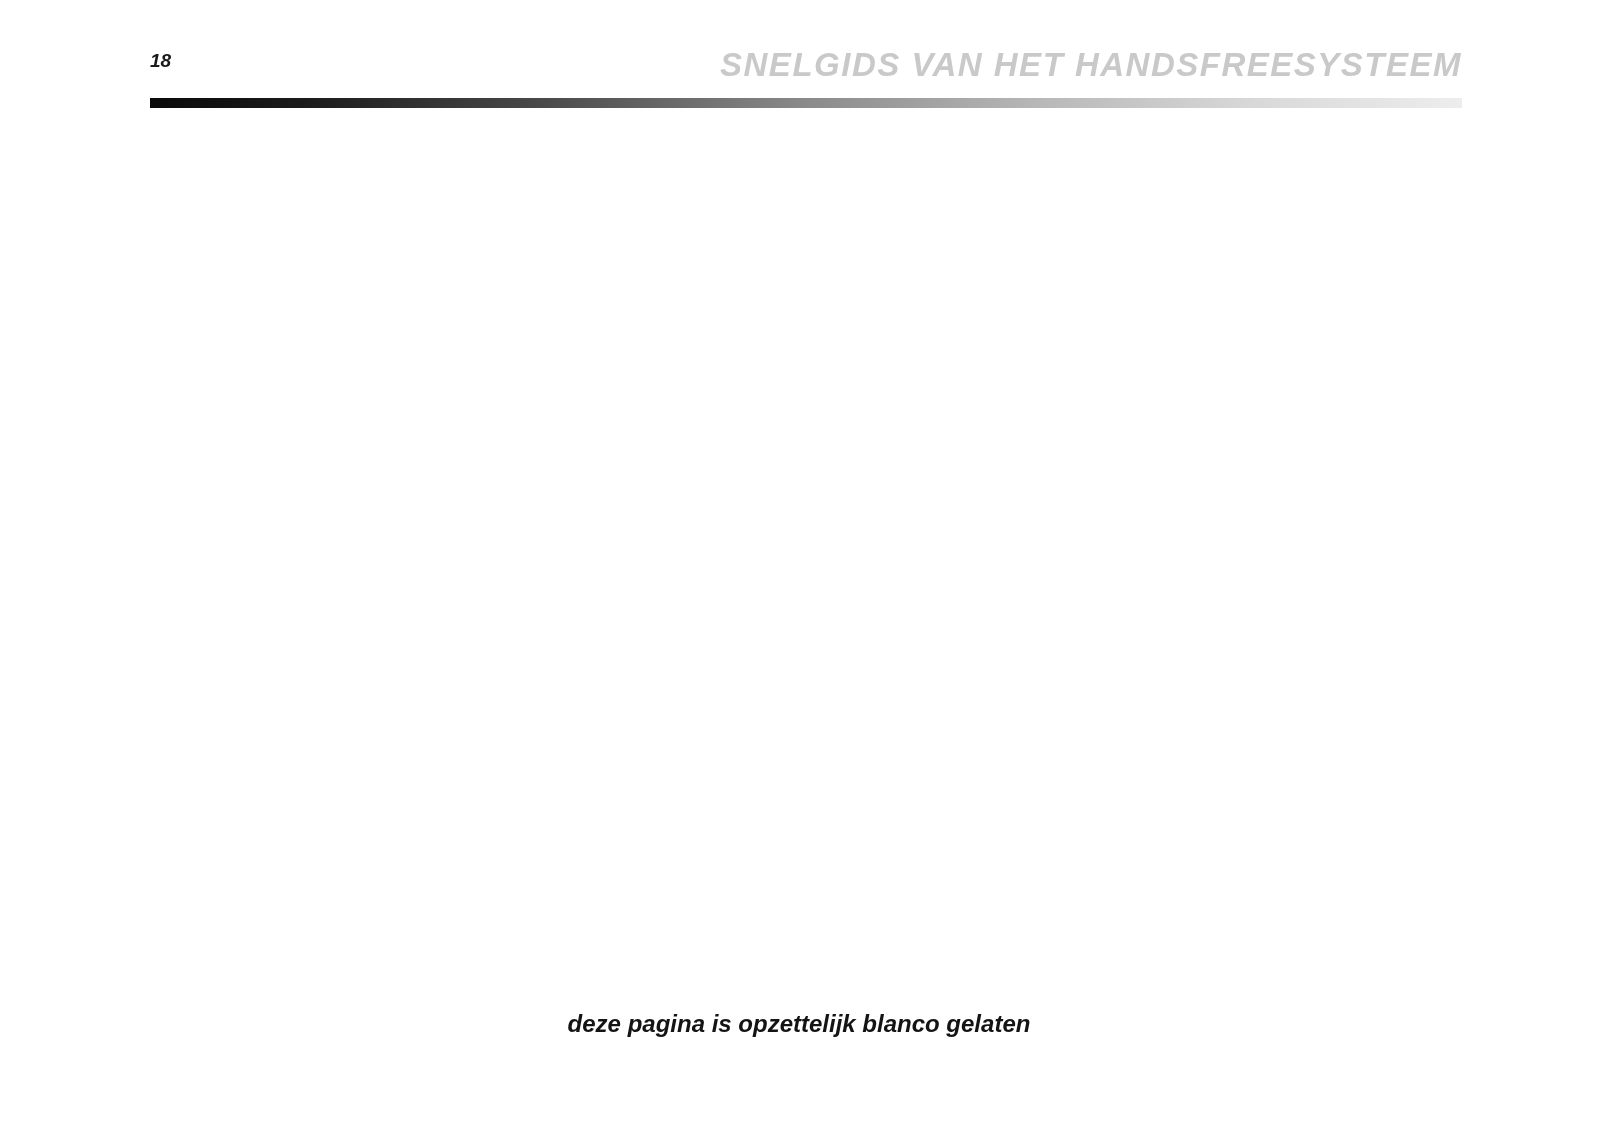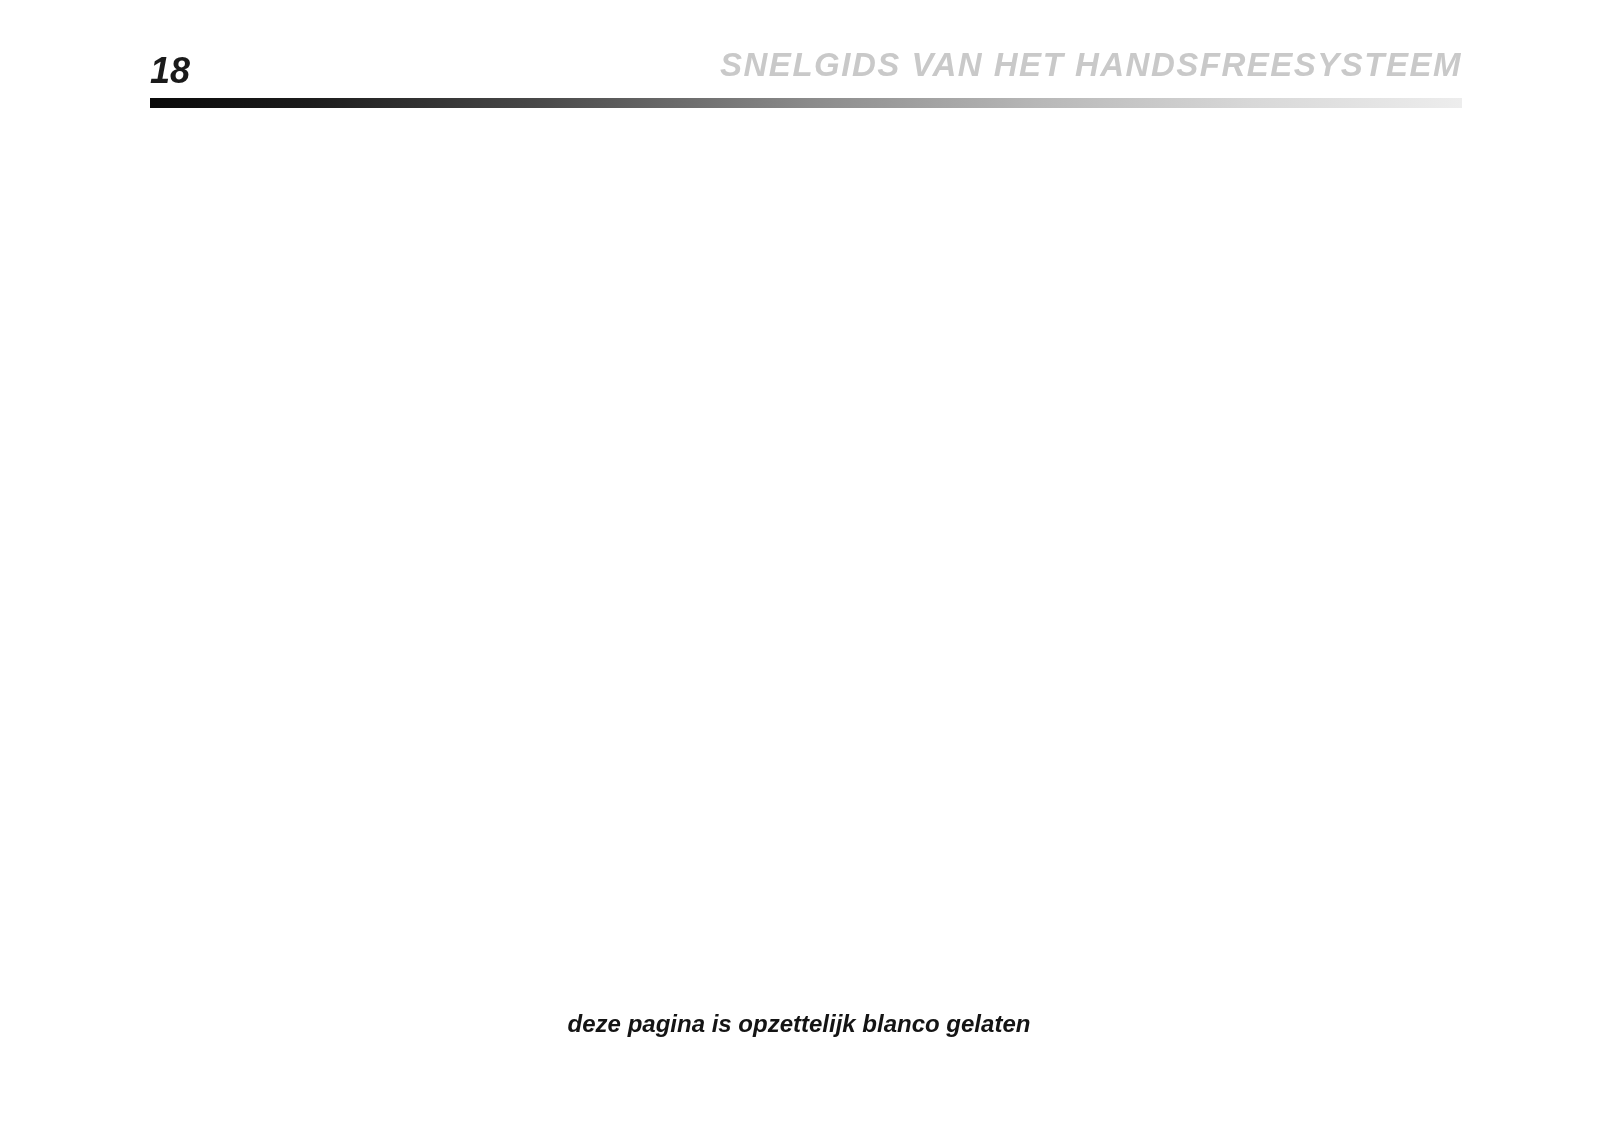--- a/index.html
+++ b/index.html
@@ -21,21 +21,21 @@
     position: absolute;
     left: 0;
     top: 0;
     width: 1598px;
     height: 120px;
   }
   .page-number {
     position: absolute;
     left: 150px;
     top: 50px;
-    font-size: 36px;
+    font-size: 19px;
     font-style: italic;
     font-weight: bold;
     color: #1a1a1a;
     letter-spacing: 0px;
   }
   .header-title {
     position: absolute;
     left: 150px;
     top: 46px;
     width: 1312px;

